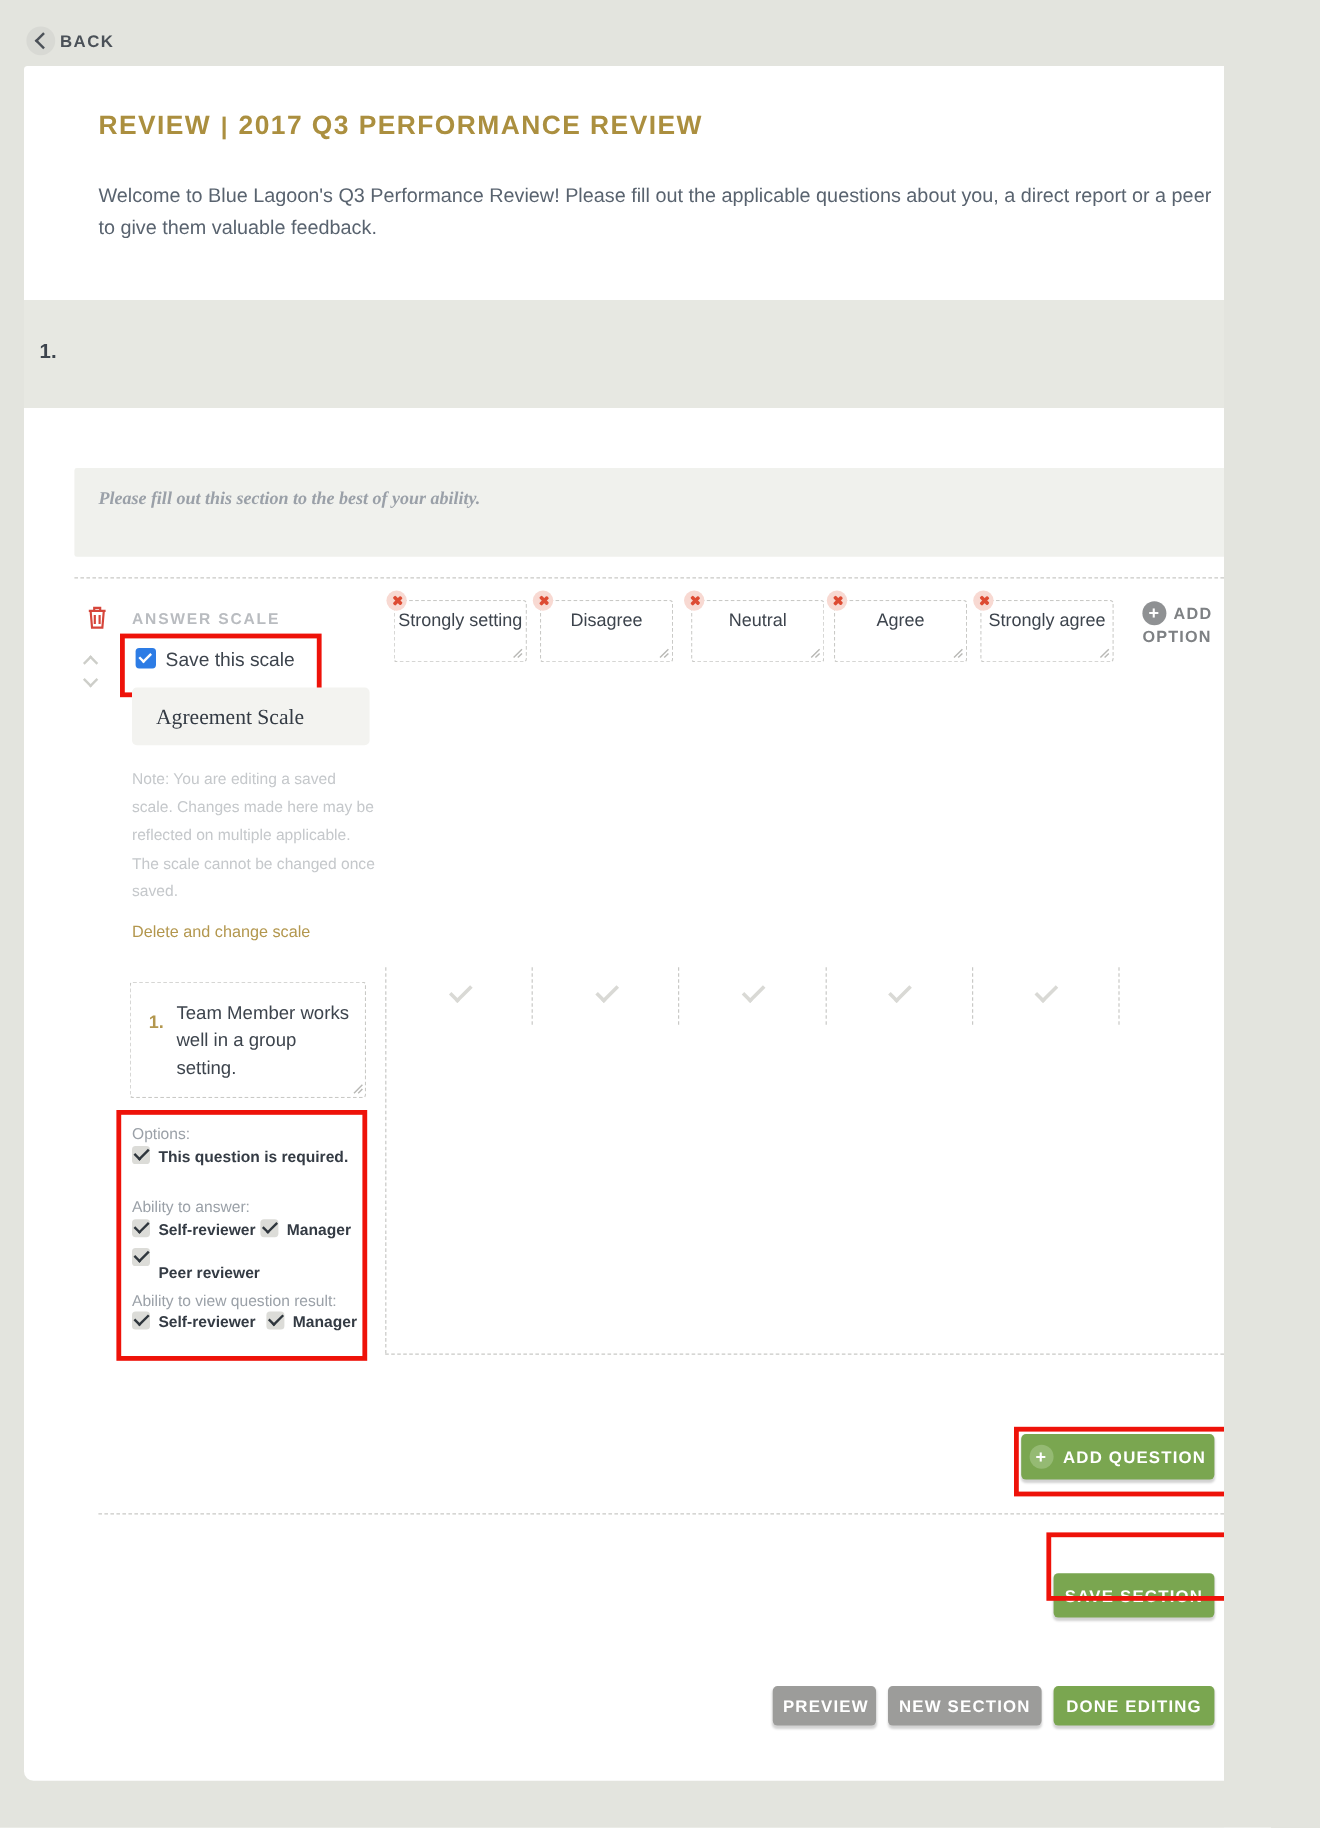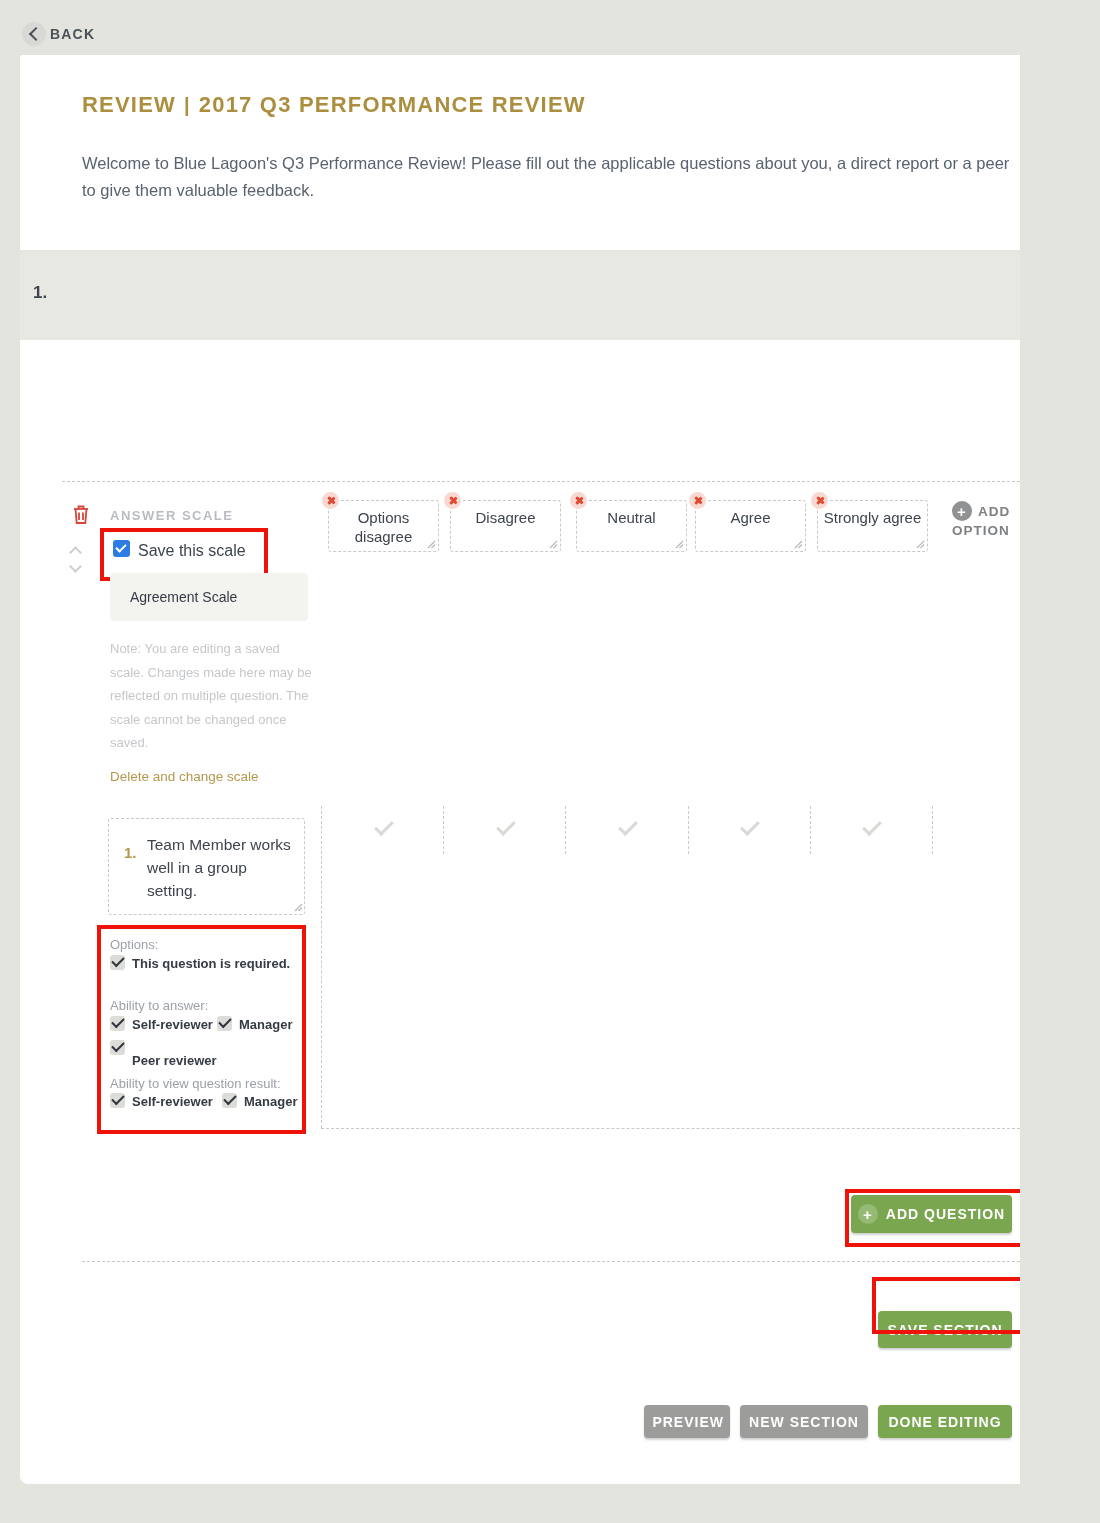--- a/index.html
+++ b/index.html
@@ -35,21 +35,21 @@
   .desc{position:absolute;left:62px;top:390px;width:973px;height:74px;background:#f0f1ed;border:none;resize:none;outline:none;border-radius:2px;font-family:"Liberation Serif",serif;font-style:italic;font-weight:bold;font-size:15px;color:#9aa0a8;padding:18px 20px;box-sizing:border-box;overflow:hidden;}
 
   .dashline{position:absolute;border-top:1px dashed #c9c9c6;height:0;}
   .vdash{position:absolute;border-left:1px dashed #c9c9c6;width:0;}
 
   .scale-label{position:absolute;left:110px;top:508px;font-size:13px;font-weight:bold;letter-spacing:1.5px;color:#b9bcc0;}
   .hl{position:absolute;border:4px solid #ee1209;pointer-events:none;}
   .save-label{position:absolute;left:138px;top:542px;font-size:16px;color:#3d444d;}
   .bluecb{position:absolute;width:17px;height:17px;background:#2d7ce5;border-radius:3px;cursor:pointer;}
   .bluecb::after{content:"";position:absolute;left:3px;top:4px;width:8px;height:4px;border-left:2px solid #fff;border-bottom:2px solid #fff;transform:rotate(-45deg);}
-  .name-input{position:absolute;left:110px;top:573px;width:198px;height:48px;background:#f3f3f0;border:none;border-radius:4px;font-family:Liberation Sans, sans-serif;font-size:14px;color:#343b44;padding:0 0 0 20px;box-sizing:border-box;outline:none;}
+  .name-input{position:absolute;left:110px;top:573px;width:198px;height:48px;background:#f3f3f0;border:none;border-radius:4px;font-family:Liberation Serif, serif;font-size:18px;color:#343b44;padding:0 0 0 20px;box-sizing:border-box;outline:none;}
   .note{position:absolute;left:110px;top:637px;width:205px;font-size:13px;line-height:23.5px;color:#c5c8cb;}
   .goldlink{position:absolute;left:110px;top:769px;font-size:13.5px;color:#b3974e;cursor:pointer;}
 
   
   .opt-box{position:absolute;top:500px;width:111px;height:52px;border:1px dashed #c9c9c6;border-radius:3px;background:#fff;text-align:center;font-size:15px;color:#3d444d;line-height:19px;padding-top:7px;box-sizing:border-box;}
   .xclose{position:absolute;left:-7px;top:-9px;width:17px;height:17px;border-radius:50%;background:#f8d9d2;cursor:pointer;}
   .xclose::before,.xclose::after{content:"";position:absolute;left:7.5px;top:4px;width:2.5px;height:9px;background:#dd4b33;border-radius:1px;}
   .xclose::before{transform:rotate(45deg);}
   .xclose::after{transform:rotate(-45deg);}
   .rz{position:absolute;right:2px;bottom:2px;}
@@ -93,20 +93,21 @@
     <span class="kicker">REVIEW</span><span class="div">|</span><span class="rest">2017 Q3 PERFORMANCE REVIEW</span>
   </div>
   <div class="welcome">Welcome to Blue Lagoon's Q3 Performance Review! Please fill out the applicable questions about you, a direct report or a peer to give them valuable feedback.</div>
 
   <div class="band"></div>
   <div class="band-num">1.</div>
   <div class="circle-btn" style="left:1042px;top:281px;width:22px;height:22px;">
     <span class="chev up" style="width:7px;height:7px;"></span>
   </div>
 
+  <textarea class="desc" style="">Please fill out this section to the best of your ability.</textarea>
   <svg class="rz" style="right:auto;left:1024px;top:452px;" width="10" height="10">
       <path d="M9 1 L1 9 M9 5 L5 9" stroke="#b9b9b6" stroke-width="1.3" fill="none"></path>
     </svg>
 
   <div class="dashline" style="left:62px;top:481px;width:973px;"></div>
 
   <svg class="abs" style="left:72px;top:504px;" width="18" height="21" viewBox="0 0 18 21">
     <g stroke="#d6453a" stroke-width="1.8" fill="none">
       <path d="M2 5 h14"></path>
         <path d="M6.5 5 V2.5 h5 V5"></path>
@@ -116,26 +117,26 @@
   </svg>
   <div class="scale-label">ANSWER SCALE</div>
   <span class="chev sm up abs" style="left:71px;top:545px;"></span>
   <span class="chev sm down abs" style="left:71px;top:562px;"></span>
 
   <span class="bluecb" style="left:113px;top:540px;"></span>
   <div class="save-label">Save this scale</div>
   <div class="hl" style="left:100px;top:528px;width:160px;height:45px;"></div>
 
   <input class="name-input" value="Agreement Scale" style="">
-  <div class="note">Note: You are editing a saved scale. Changes made here may be reflected on multiple question. The scale cannot be changed once saved.</div>
+  <div class="note">Note: You are editing a saved scale. Changes made here may be reflected on multiple applicable. The scale cannot be changed once saved.</div>
   <div class="goldlink">Delete and change scale</div>
 
   <div class="opt-box" style="left:328px;">
     <span class="xclose"></span>
-    <span>Options disagree</span>
+    <span>Strongly setting</span>
     <svg class="rz" width="9" height="9">
         <path d="M8 1 L1 8 M8 4.5 L4.5 8" stroke="#b9b9b6" stroke-width="1.2" fill="none"></path>
       </svg>
   </div>
   <div class="opt-box" style="left:450px;">
     <span class="xclose"></span>
     <span>Disagree</span>
     <svg class="rz" width="9" height="9">
         <path d="M8 1 L1 8 M8 4.5 L4.5 8" stroke="#b9b9b6" stroke-width="1.2" fill="none"></path>
       </svg>

